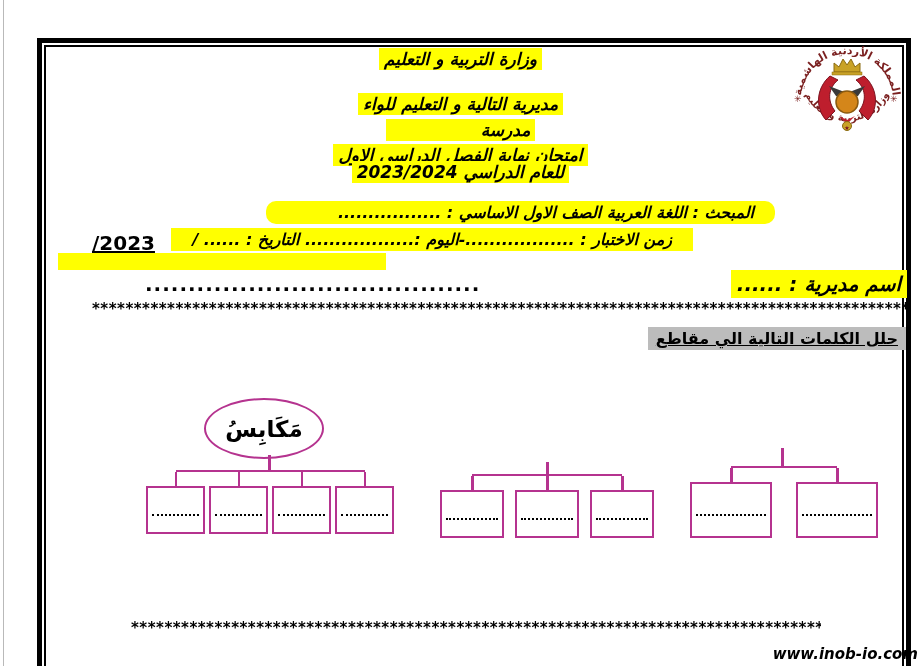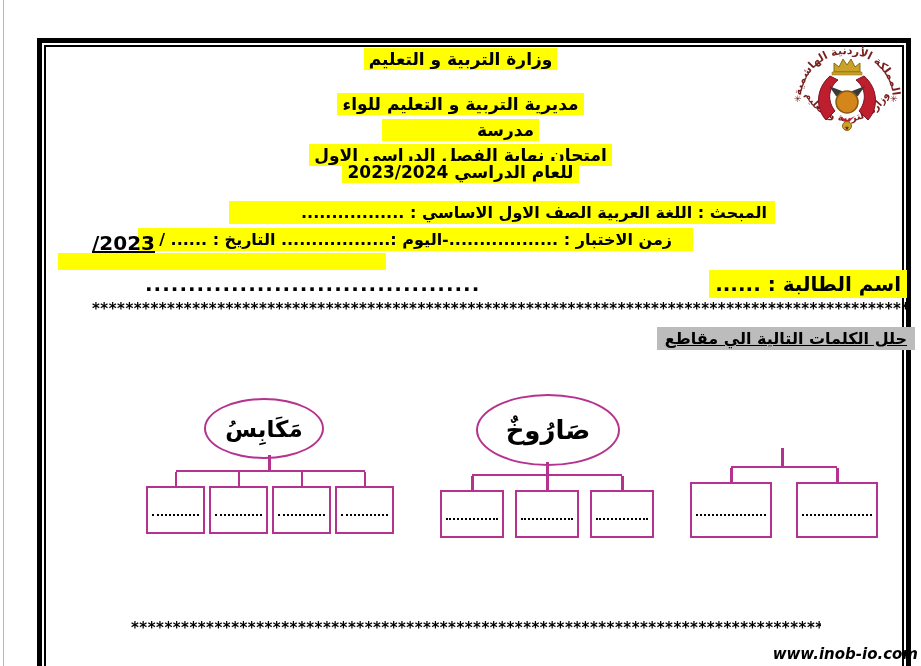--- a/index.html
+++ b/index.html
@@ -11,47 +11,47 @@
   .edge-line{position:absolute;left:3px;top:0;width:1px;height:666px;background:#b9b9b9;}
   
   .frame-outer{
     position:absolute;left:37px;top:38px;width:864px;height:700px;
     border:5px solid #000;border-bottom:none;
   }
   .frame-inner{
     position:absolute;left:2px;top:2px;right:2px;bottom:0;
     border:2px solid #000;border-bottom:none;
   }
-  .hl{background:var(--hl,#FFFF00);}
+  .hl{background:var(--hl,#FFFF00);font-style:italic;}
   .center-row{position:absolute;left:60px;right:60px;text-align:center;}
   .hdr{font-weight:bold;font-size:17px;line-height:22px;}
   .hdr span{padding:1px 5px;}
   .rtl{direction:rtl;unicode-bidi:embed;}
   .subject-row{position:absolute;top:203px;right:146px;font-weight:bold;font-size:16px;}
-  .subject-row span{padding:2px 8px 2px 72px;}
+  .subject-row span{padding:2px 21px 2px 72px;border-radius:10px;}
   .time-row{position:absolute;top:230px;right:228px;font-weight:bold;font-size:16px;}
   .time-row span{padding:2px 21px;}
   .year-frag{position:absolute;top:231px;left:92px;font-weight:bold;font-size:20px;text-decoration:underline;}
   .yellow-bar{position:absolute;top:253px;left:58px;width:328px;height:17px;}
   .name-row{
     position:absolute;top:270px;left:145px;right:14px;direction:rtl;
     display:flex;justify-content:space-between;align-items:flex-end;
     font-weight:bold;font-size:20px;line-height:28px;
   }
   .name-row .lbl{padding:0 6px;}
   .name-row .mark{padding-left:105px;}
   .name-row .dots{letter-spacing:1px;}
   .stars{
     position:absolute;font-weight:bold;font-size:15px;letter-spacing:.5px;
     white-space:nowrap;overflow:hidden;
   }
   .stars-top{top:300px;left:92px;width:814px;}
   .stars-bottom{top:619px;left:131px;width:690px;}
   .instruction{
-    position:absolute;top:327px;right:6px;direction:rtl;
+    position:absolute;top:327px;right:15px;direction:rtl;
     font-weight:bold;font-size:16px;padding:2px 8px;
     text-decoration:underline;
   }
   
   .diagram{position:absolute;--dg:#B5338F;}
   .oval{
     position:absolute;border:2.5px solid var(--dg);border-radius:50%;
     display:flex;align-items:center;justify-content:center;
     font-weight:bold;direction:rtl;background:#fff;
   }
@@ -125,21 +125,21 @@
     <path d="M53,80 L61,88 L69,80 L61,84 Z" fill="#BE1E2D"></path>
     <circle cx="61" cy="90" r="4.5" fill="#C9A227" stroke="#8a6a10" stroke-width="1"></circle>
     <text x="61" y="93.5" font-size="6" text-anchor="middle" fill="#7b1320">★</text>
   </svg>
 </div>
 
 <div class="center-row hdr" style="top:48px">
   <span class="hl rtl" style="--hl: #FFFF00;">وزارة التربية و التعليم</span>
 </div>
 <div class="center-row hdr" style="top:93px">
-  <span class="hl rtl" style="--hl: #FFFF00;">مديرية التربية و التعليم للواء</span>
+  <span class="hl rtl" style="--hl: #FFFF00;">مديرية التالية و التعليم للواء</span>
 </div>
 <div class="center-row hdr" style="top:119px">
   <span class="hl rtl" style="padding-left: 95px; --hl: #FFFF00;">مدرسة</span>
 </div>
 <div class="center-row hdr" style="top:144px">
   <span class="hl rtl" style="--hl: #FFFF00;">امتحان نهاية الفصل الدراسي الاول</span>
 </div>
 <div class="center-row hdr" style="top:161px">
   <span class="hl rtl" style="--hl: #FFFF00;">للعام الدراسي 2023/2024</span>
 </div>
@@ -149,44 +149,41 @@
 </div>
 
 <div class="time-row">
   <span class="hl rtl" style="--hl: #FFFF00;">زمن الاختبار : ..................-اليوم :.................. التاريخ : ...... /</span>
 </div>
 <div class="year-frag">/2023</div>
 
 <div class="yellow-bar hl" style="--hl: #FFFF00;"></div>
 
 <div class="name-row">
-  <span class="lbl hl" style="--hl: #FFFF00;">اسم الطالبة : ......</span>
+  <span class="lbl hl" style="--hl: #FFFF00;">اسم مديرية : ......</span>
   <span class="dots">.......................................</span>
 </div>
 
 <div class="stars stars-top">**********************************************************************************************************************************</div>
 
 <div class="instruction" style="background: rgb(188, 188, 188);">حلل الكلمات التالية الي مقاطع</div>
 
 <div class="diagram d1" style="--dg: #B5338F;">
   <div class="stem"></div>
   <div class="boxes">
       <div class="bar"></div>
       <div class="sbox">
         <div class="dotline"></div>
       </div>
       <div class="sbox">
         <div class="dotline"></div>
       </div>
     </div>
 </div>
 <div class="diagram d2" style="--dg: #B5338F;">
-  <div class="oval">
-      <span class="oval-word">صَارُوخٌ</span>
-    </div>
   <div class="stem"></div>
   <div class="boxes">
       <div class="bar"></div>
       <div class="sbox">
         <div class="dotline"></div>
       </div>
       <div class="sbox">
         <div class="dotline"></div>
       </div>
       <div class="sbox">

